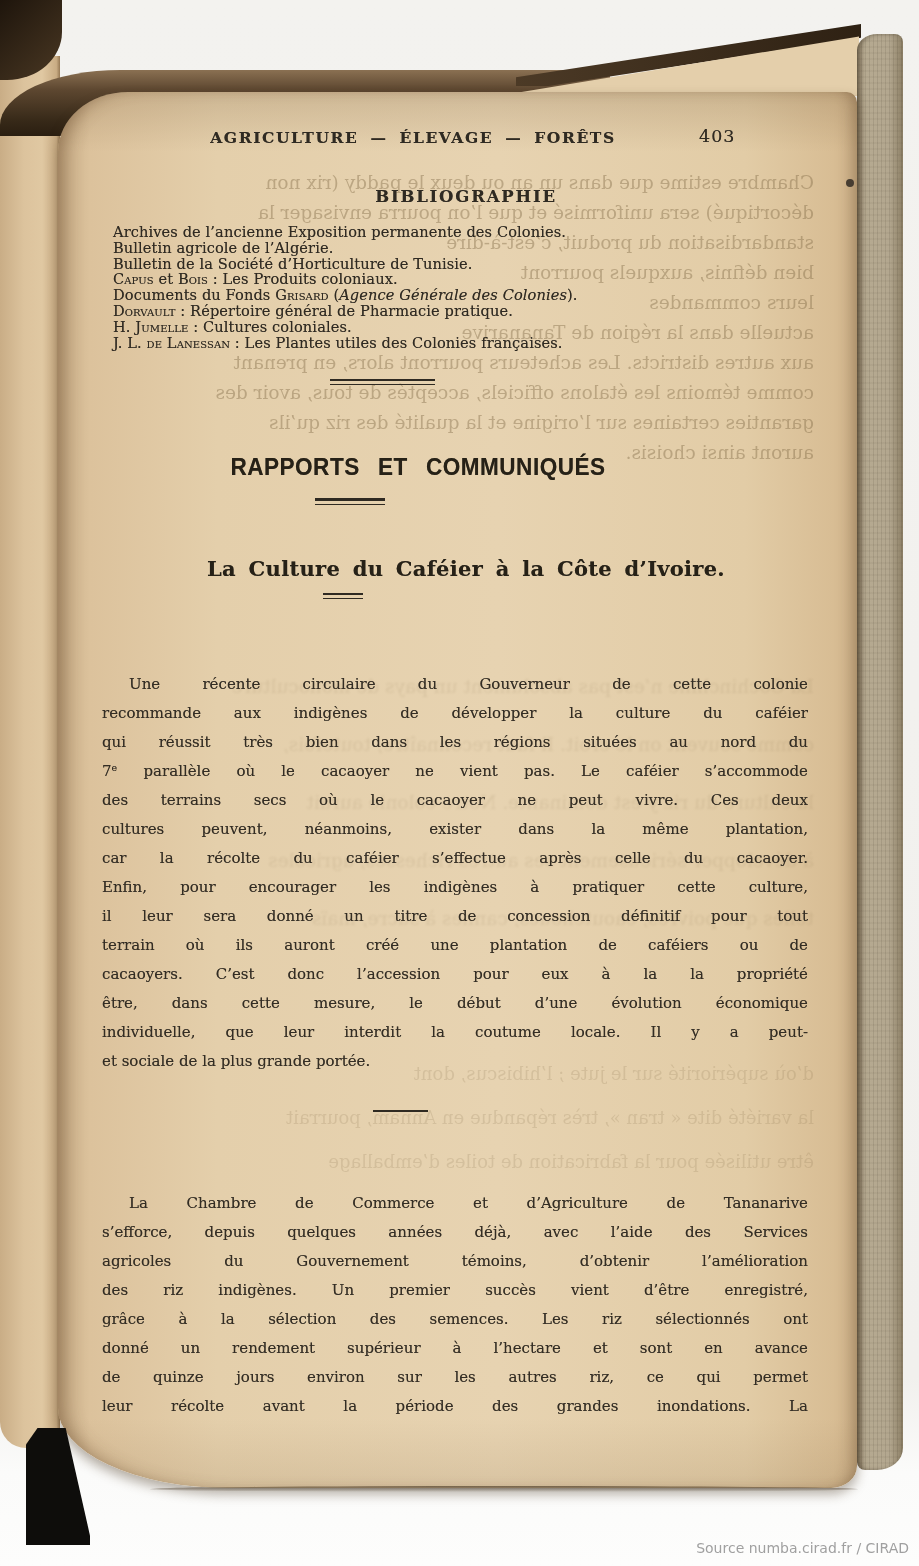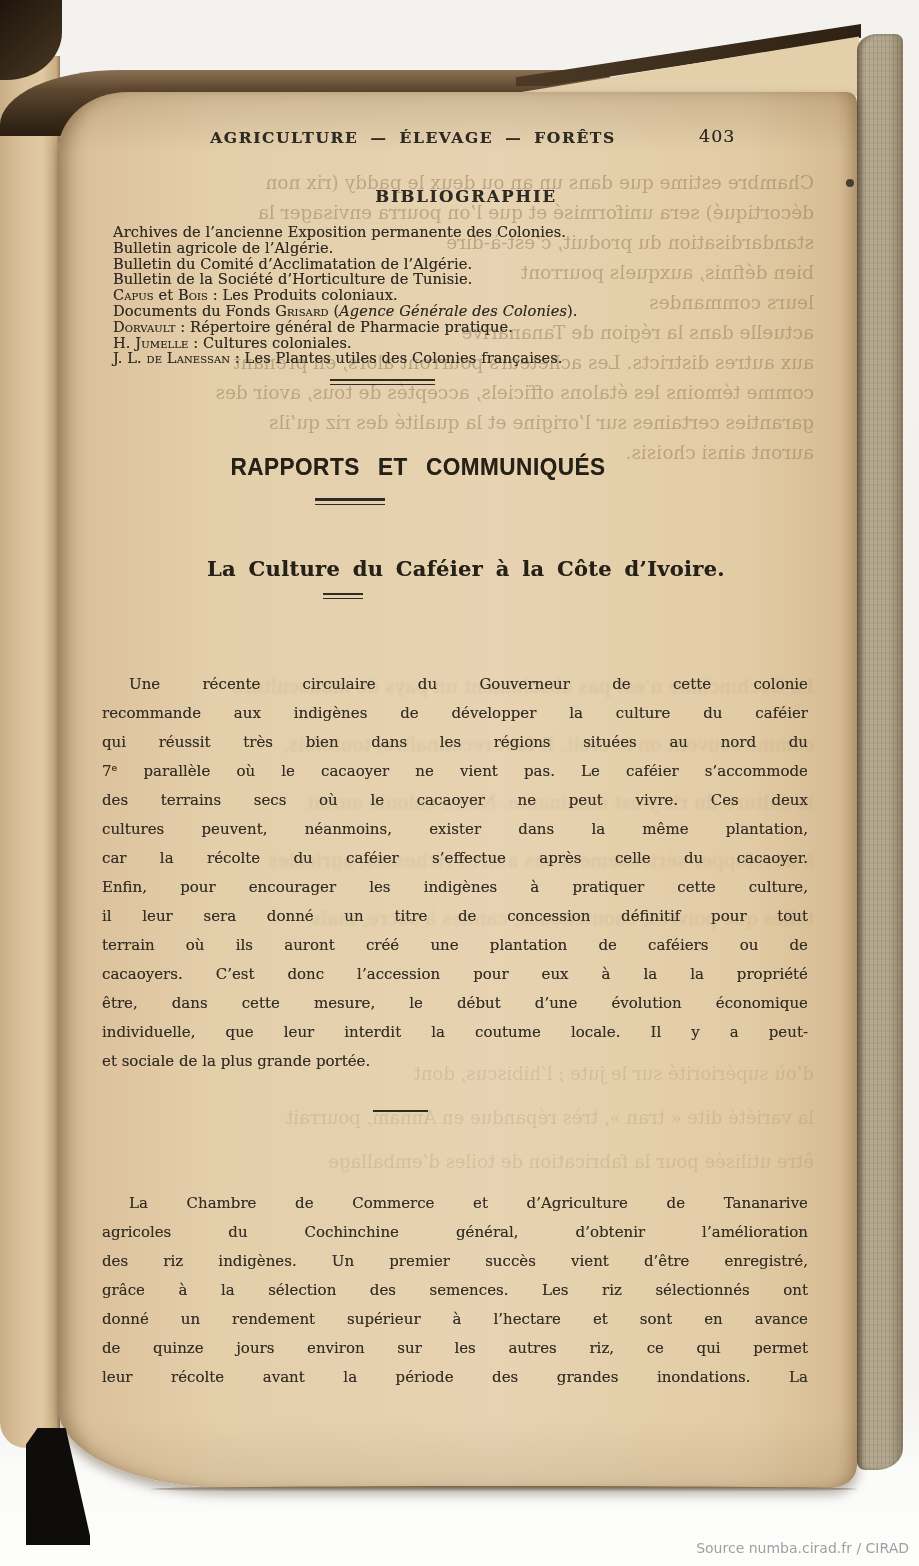--- a/index.html
+++ b/index.html
@@ -130,21 +130,20 @@
     <div class="content">
 
       <div class="t col running-title">AGRICULTURE — ÉLEVAGE — FORÊTS</div>
       <div class="t page-number">403</div>
 
       <div class="t col bib-heading">BIBLIOGRAPHIE</div>
 
       <div class="t bib-list">
           <div class="bib-line"><span class="seg-n">Archives de l’ancienne Exposition permanente des Colonies.</span></div>
           <div class="bib-line"><span class="seg-n">Bulletin agricole de l’Algérie.</span></div>
-          <div class="bib-line"><span class="seg-n">Bulletin du Comité d’Acclimatation de l’Algérie.</span></div>
           <div class="bib-line"><span class="seg-n">Bulletin de la Société d’Horticulture de Tunisie.</span></div>
           <div class="bib-line"><span class="seg-sc">Capus</span><span class="seg-n"> et </span><span class="seg-sc">Bois</span><span class="seg-n"> : Les Produits coloniaux.</span></div>
           <div class="bib-line"><span class="seg-n">Documents du Fonds </span><span class="seg-sc">Grisard</span><span class="seg-n"> (</span><span class="seg-i">Agence Générale des Colonies</span><span class="seg-n">).</span></div>
           <div class="bib-line"><span class="seg-sc">Dorvault</span><span class="seg-n"> : Répertoire général de Pharmacie pratique.</span></div>
           <div class="bib-line"><span class="seg-n">H. </span><span class="seg-sc">Jumelle</span><span class="seg-n"> : Cultures coloniales.</span></div>
           <div class="bib-line"><span class="seg-n">J. L. </span><span class="seg-sc">de Lanessan</span><span class="seg-n"> : Les Plantes utiles des Colonies françaises.</span></div>
         </div>
 
       <div class="rule double rule1"></div>
 
@@ -171,21 +170,22 @@
           <div class="line">être, dans cette mesure, le début d’une évolution économique</div>
           <div class="line">individuelle, que leur interdit la coutume locale. Il y a peut-</div>
           <div class="line nojust">et sociale de la plus grande portée.</div>
         </div>
 
 
       <div class="rule rule4"></div>
 
       <div class="para para2">
           <div class="line">La Chambre de Commerce et d’Agriculture de Tananarive</div>
-          <div class="line">agricoles du Cochinchine général, d’obtenir l’amélioration</div>
+          <div class="line">s’efforce, depuis quelques années déjà, avec l’aide des Services</div>
+          <div class="line">agricoles du Gouvernement témoins, d’obtenir l’amélioration</div>
           <div class="line">des riz indigènes. Un premier succès vient d’être enregistré,</div>
           <div class="line">grâce à la sélection des semences. Les riz sélectionnés ont</div>
           <div class="line">donné un rendement supérieur à l’hectare et sont en avance</div>
           <div class="line">de quinze jours environ sur les autres riz, ce qui permet</div>
           <div class="line">leur récolte avant la période des grandes inondations. La</div>
         </div>
 
     </div>
   </div>
 

